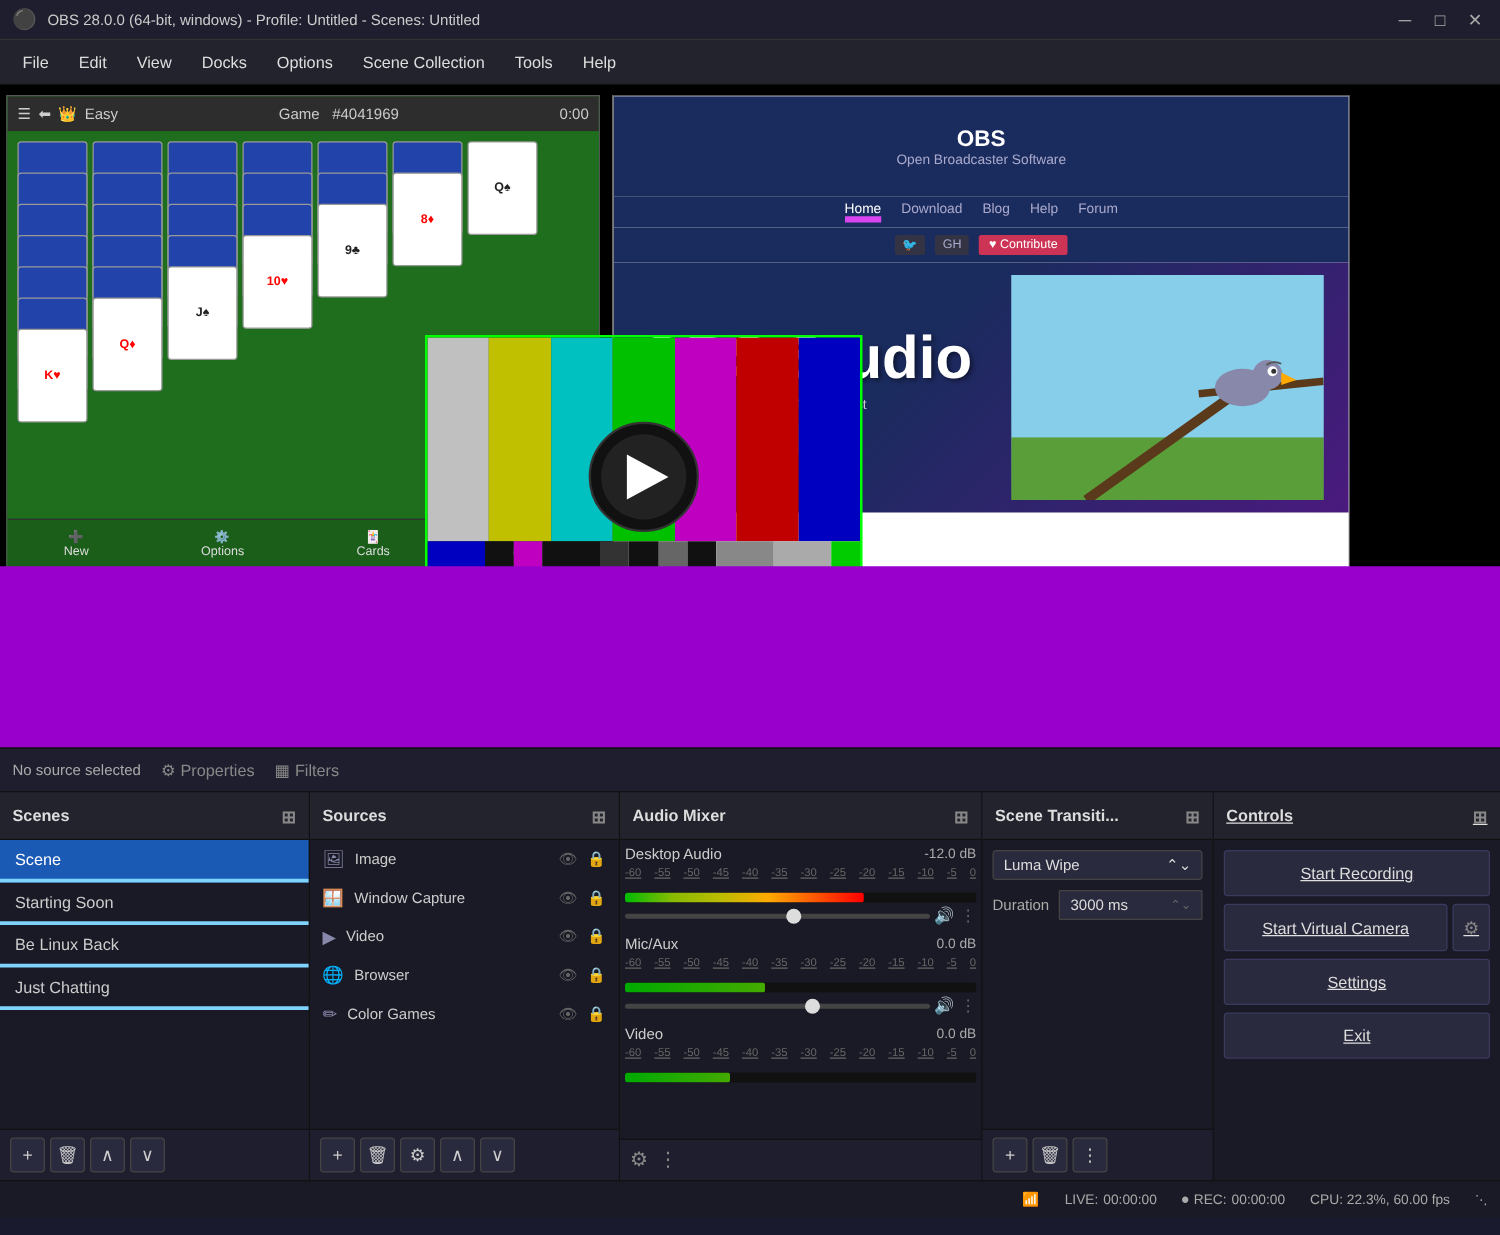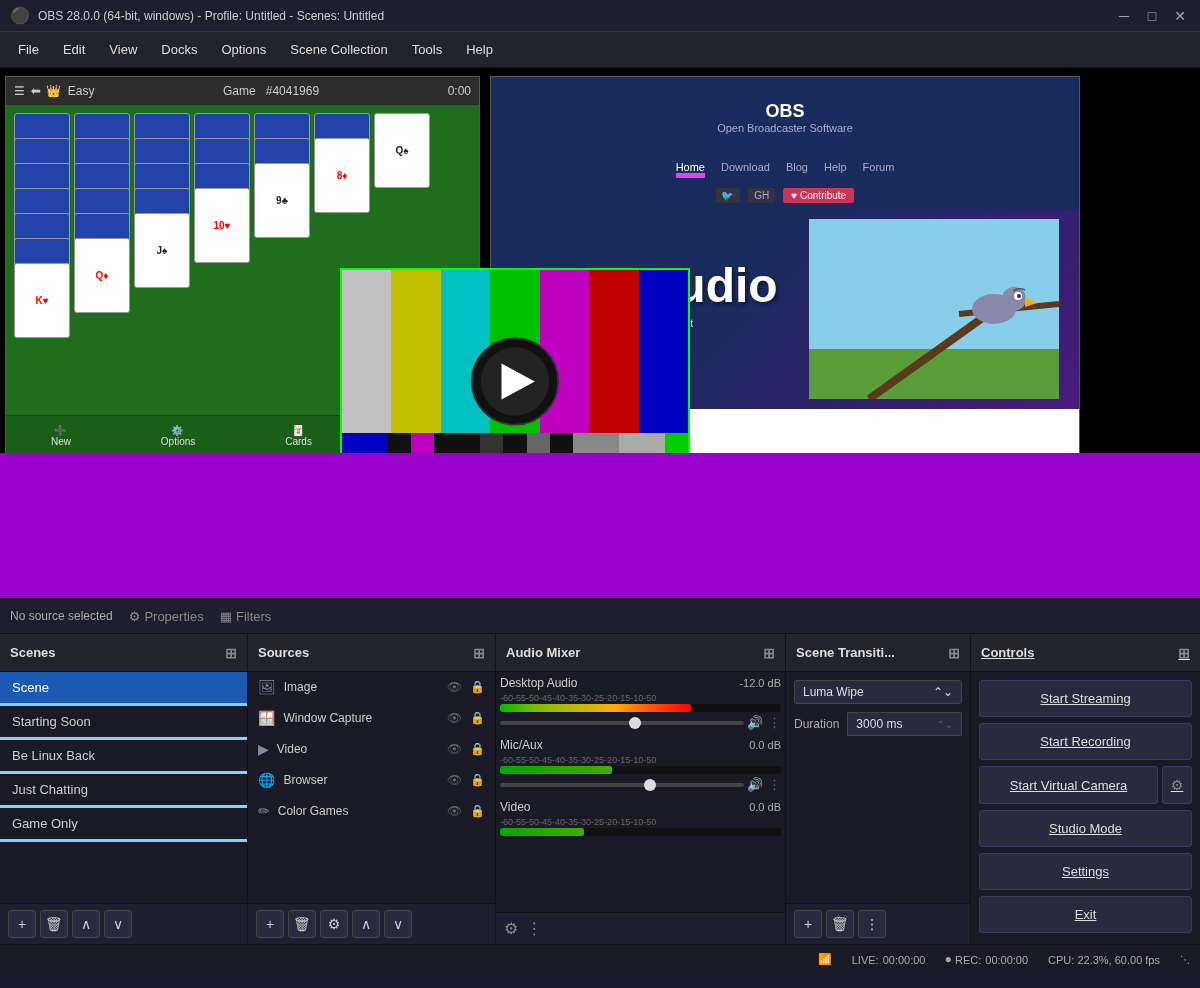--- a/index.html
+++ b/index.html
@@ -374,23 +374,25 @@
     .audio-db { font-size: 11px; color: #aaa; }
     .audio-meter-bg {
       height: 8px;
       background: #111;
       border-radius: 2px;
       overflow: hidden;
       position: relative;
     }
     .audio-scale {
       display: flex;
+      justify-content: space-between;
       font-size: 9px;
       color: #666;
-      margin-bottom: 1px;
+      margin-bottom: 11px;
+      text-decoration: underline;
     }
     .audio-meter-fill {
       height: 100%;
       border-radius: 2px;
     }
     .audio-controls-row {
       display: flex;
       align-items: center;
       gap: 4px;
       margin-top: 3px;
@@ -793,21 +795,20 @@
       <span>Scenes</span>
       <div class="panel-header-icons">
         <span class="panel-icon">⊞</span>
       </div>
     </div>
     <div class="scene-list">
       <div class="scene-item active">Scene</div>
       <div class="scene-item">Starting Soon</div>
       <div class="scene-item">Be Linux Back</div>
       <div class="scene-item">Just Chatting</div>
-      <div class="scene-item">Game Only</div>
     </div>
     <div class="panel-footer">
       <div class="panel-footer-btn">+</div>
       <div class="panel-footer-btn">🗑</div>
       <div class="panel-footer-btn">∧</div>
       <div class="panel-footer-btn">∨</div>
     </div>
   </div>
 
   <div class="panel" id="sources-panel">
@@ -1005,27 +1006,25 @@
   </div>
 
   <div class="panel" id="controls-panel" style="border-right:none;">
     <div class="panel-header">
       <span>Controls</span>
       <div class="panel-header-icons">
         <span class="panel-icon">⊞</span>
       </div>
     </div>
     <div class="controls-body">
-      <button class="ctrl-btn">Start Streaming</button>
       <button class="ctrl-btn">Start Recording</button>
       <div class="ctrl-btn-row">
         <button class="ctrl-btn">Start Virtual Camera</button>
         <div class="ctrl-gear">⚙</div>
       </div>
-      <button class="ctrl-btn">Studio Mode</button>
       <button class="ctrl-btn">Settings</button>
       <button class="ctrl-btn">Exit</button>
     </div>
   </div>
 
 </div>
 
 <div id="bottom-bar">
   <div class="bottom-stat">
     <span>📶</span>

